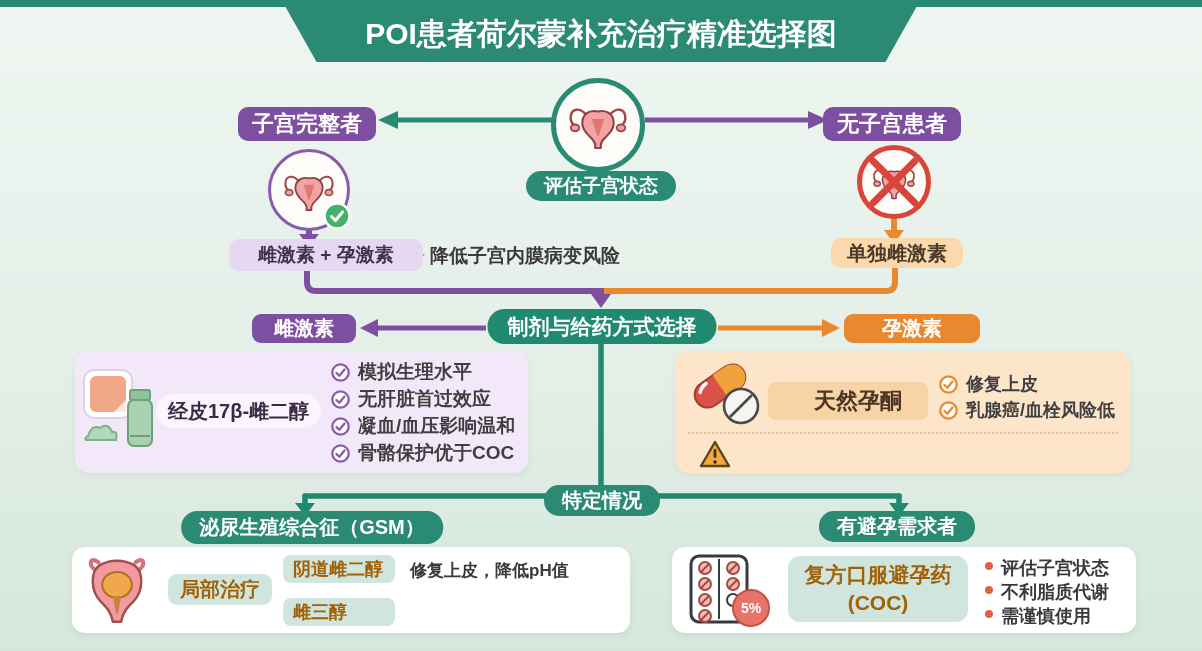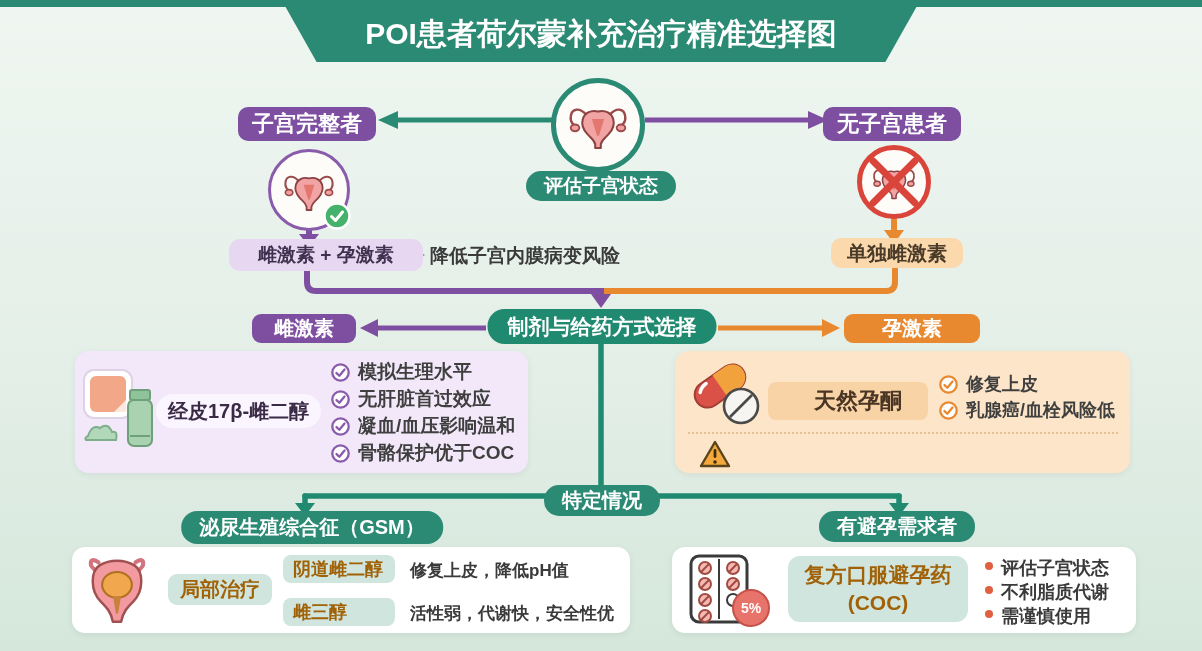--- a/index.html
+++ b/index.html
@@ -248,21 +248,20 @@
     <path d="M12,10 C4,4 2,12 8,17" fill="none" stroke="#d2737d" stroke-width="4" stroke-linecap="round"></path>
     <path d="M48,10 C56,4 58,12 52,17" fill="none" stroke="#d2737d" stroke-width="4" stroke-linecap="round"></path>
     <path d="M13,13 C4,19 4,38 14,48 C20,54 24,58 26,68 L34,68 C36,58 40,54 46,48 C56,38 56,19 47,13 C37,7 23,7 13,13 Z" fill="#f29aa0" stroke="#a05050" stroke-width="2.4" stroke-linejoin="round"></path>
     <ellipse cx="30" cy="32" rx="14.5" ry="12.5" fill="#f0a74e" stroke="#b07020" stroke-width="2"></ellipse>
     <path d="M26,43 L34,43 L31,60 L29,60 Z" fill="#c8813a"></path>
   </svg>
   <div class="abs pill badge-mint local-badge z2">局部治疗</div>
   <div class="abs pill badge-mint opt-badge opt1 z2">阴道雌二醇</div>
   <div class="opt-desc z2" style="left:410px;top:559px">修复上皮，降低pH值</div>
   <div class="abs pill badge-mint opt-badge opt2 z2">雌三醇</div>
-  <div class="opt-desc z2" style="left:410px;top:602px">活性弱，代谢快，安全性优</div>
 
   <div class="abs box-white-r z2"></div>
   <svg class="abs z2" style="left:688px;top:553px" width="62" height="72" viewBox="0 0 62 72">
     <rect x="3" y="3" width="56" height="66" rx="8" fill="#ffffff" stroke="#3a3a3a" stroke-width="3"></rect>
     <path d="M31,6 V66" stroke="#3a3a3a" stroke-width="2"></path>
     <g stroke="#a14b42" stroke-width="2">
       <circle cx="17" cy="15" r="6" fill="#f4b9b3"></circle>
         <path d="M12.8,19.2 L21.2,10.8"></path>
       <circle cx="17" cy="31" r="6" fill="#f4b9b3"></circle>
         <path d="M12.8,35.2 L21.2,26.8"></path>

